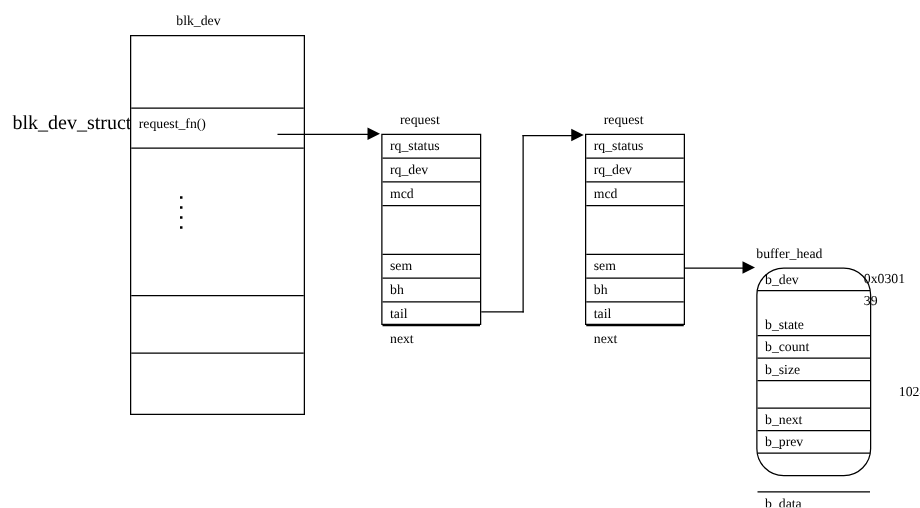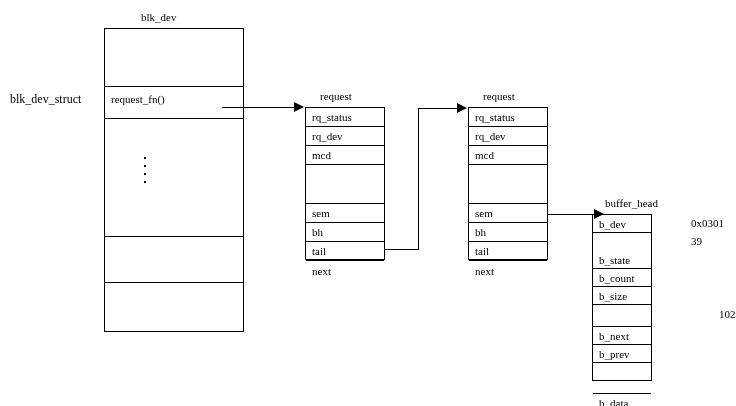--- a/index.html
+++ b/index.html
@@ -18,21 +18,21 @@
   }
   .caption {
     position: absolute;
     font-size: 11px;
     line-height: 12px;
     white-space: nowrap;
     color: #000;
   }
   .side-label {
     position: absolute;
-    font-size: 12px;
+    font-size: 16px;
     line-height: 12px;
     white-space: nowrap;
     color: #000;
   }
   .val-label {
     position: absolute;
     font-size: 11px;
     line-height: 12px;
     white-space: nowrap;
     color: #000;
@@ -187,21 +187,21 @@
     <div class="cell" style="top:134px; height:19px;">
       <span>tail</span>
     </div>
     <div class="cell no-rule" style="top:153px; height:19px;">
       <span>next</span>
     </div>
   </div>
 
   <div class="caption" style="left:605px; top:197px;text-align:right;">buffer_head</div>
 
-  <div class="struct-box" style="left:592px; top:214px; width:60px; height:167px;">
+  <div class="struct-box" style="left:605px; top:214px; width:92px; height:167px;border-radius:22px;">
     <div class="cell" style="top:0px;   height:18px;">
       <span>b_dev</span>
     </div>
     <div class="cell" style="top:36px;  height:18px;">
       <span>b_state</span>
     </div>
     <div class="cell" style="top:54px;  height:18px;">
       <span>b_count</span>
     </div>
     <div class="cell" style="top:72px;  height:18px;">

